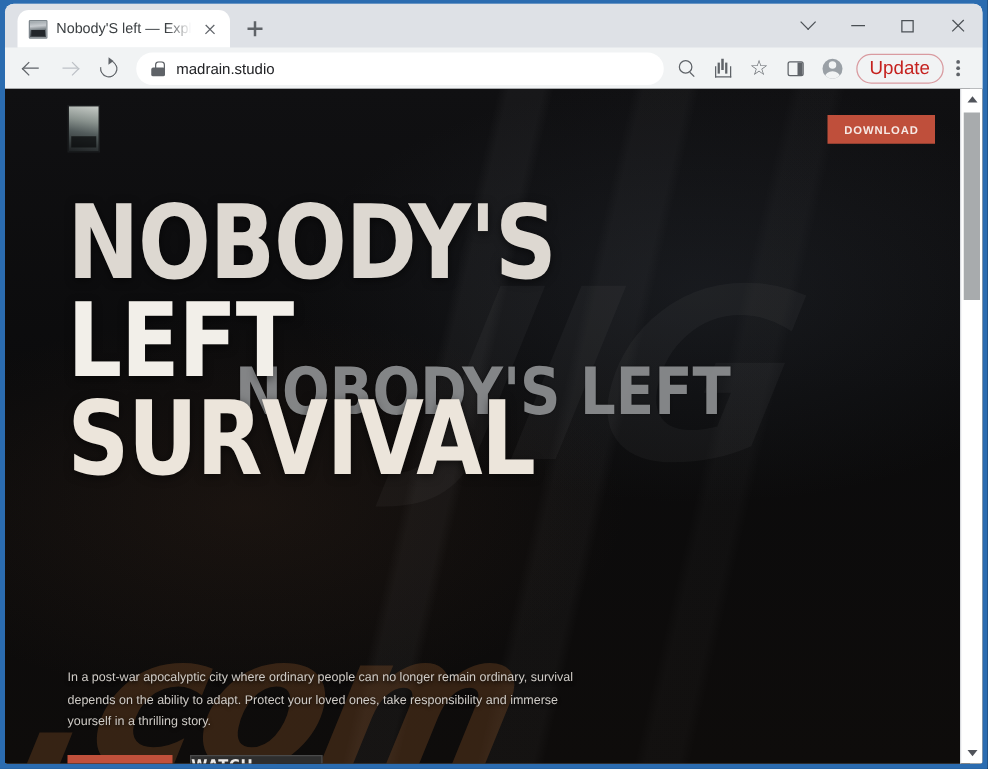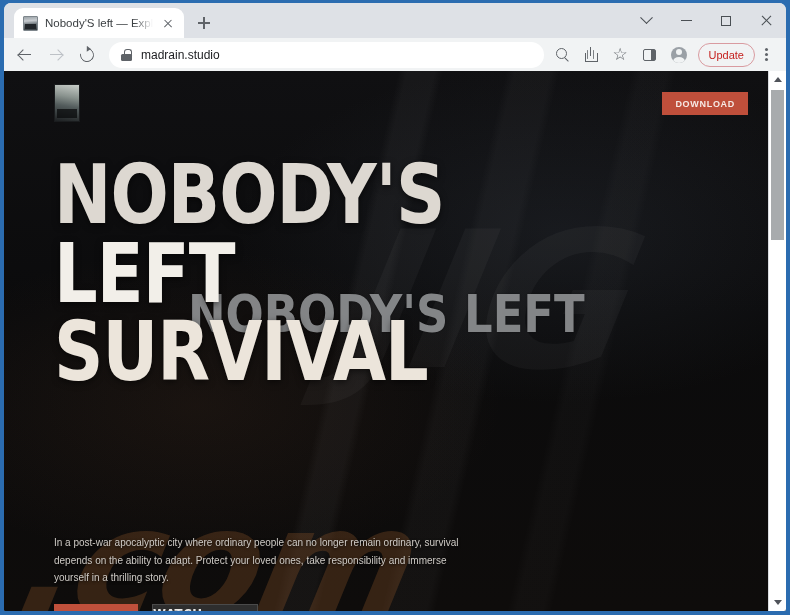--- a/index.html
+++ b/index.html
@@ -223,21 +223,21 @@
   }
   .icn-profile::after {
     content:""; position:absolute; left:2px; top:10px;
     width:12px; height:9px; border-radius:50% 50% 0 0; background:#f1f3f4;
   }
   #update-button {
     height:24px; border:1px solid #d99ba0; border-radius:12px;
     display:flex; align-items:center; padding:0 10px;
     margin-left:4px;
   }
-  #update-label { font-size:11px; color:#c5221f; }
+  #update-label { font-size:15px; color:#c5221f; }
   #menu-button {
     width:24px; height:28px; flex:0 0 24px;
     display:flex; flex-direction:column; align-items:center; justify-content:center;
     gap:2.2px; margin-left:-2px;
   }
   #menu-button i {
     width:3px; height:3px; border-radius:50%; background:#5f6368; display:block;
   }
 
   

